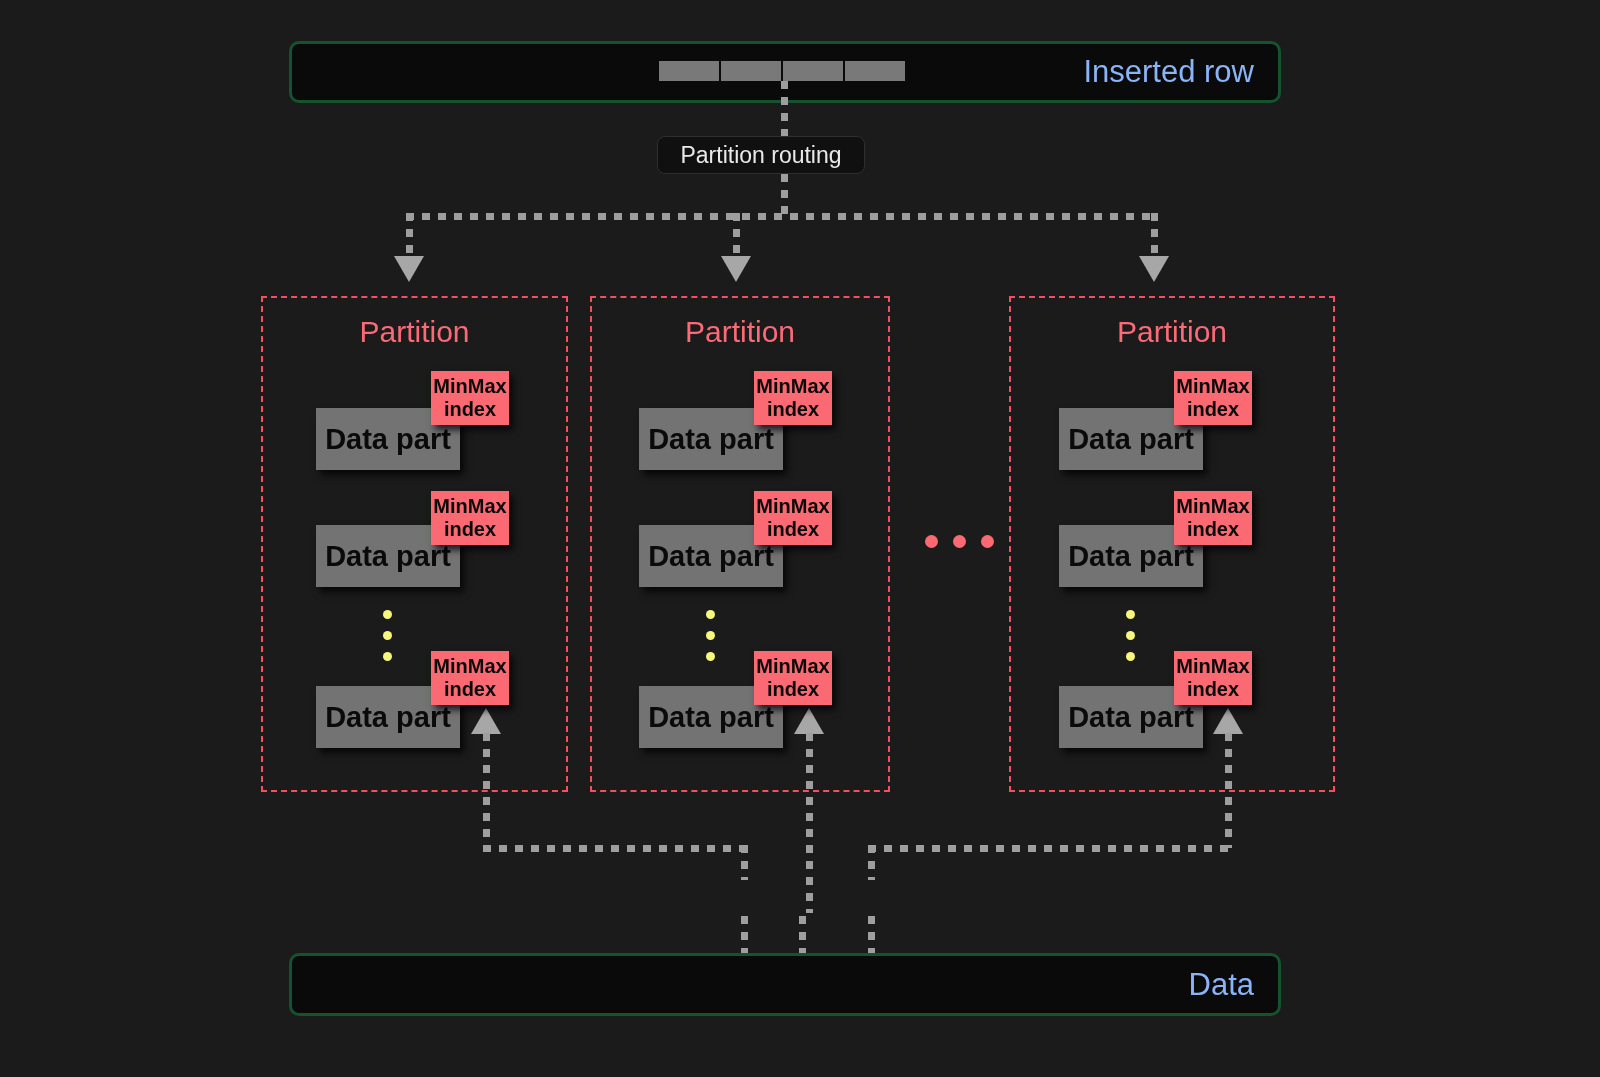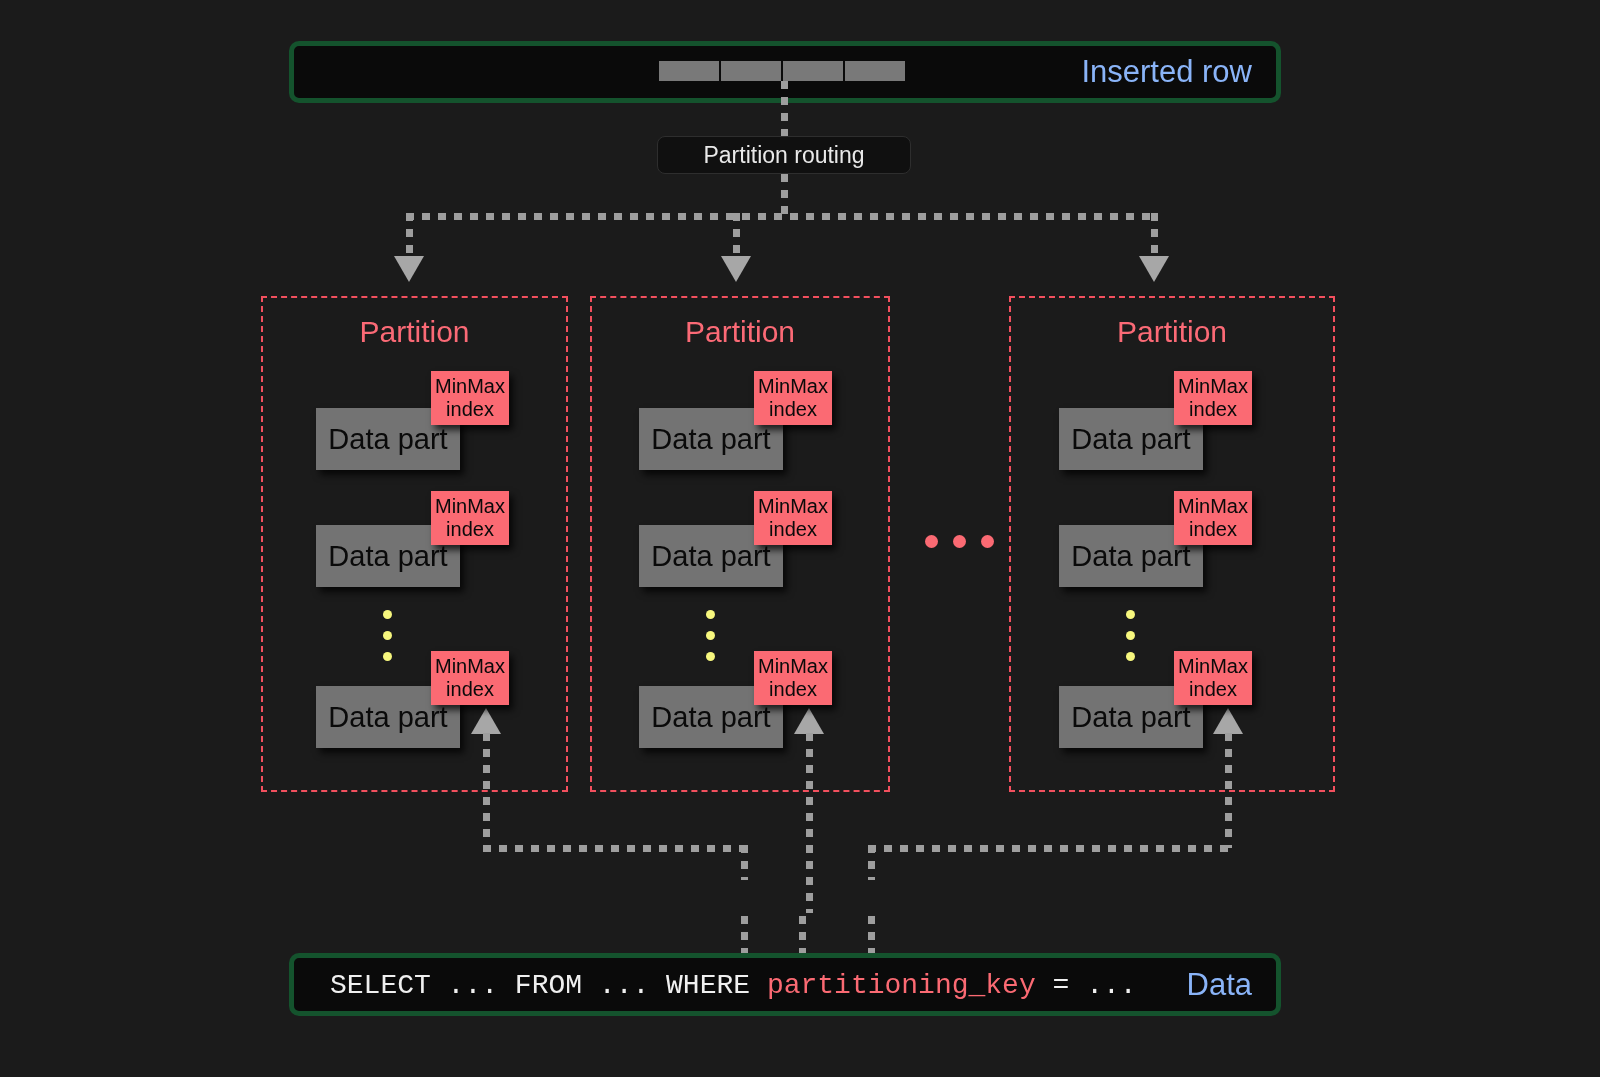--- a/index.html
+++ b/index.html
@@ -13,21 +13,21 @@
     height: 1077px;
     background: #1b1b1b;
     overflow: hidden;
     font-family: "Liberation Sans", sans-serif;
   }
 
   
   .panel {
     position: absolute;
     background: #0a0a0a;
-    border: 5px solid #14532d;
+    border: 3px solid #14532d;
     border-radius: 10px;
     box-sizing: border-box;
   }
 
   .panel-label {
     position: absolute;
     right: 24px;
     top: 50%;
     transform: translateY(-50%);
     color: #8ab4f8;
@@ -75,20 +75,21 @@
     left: 0;
     right: 0;
     text-align: center;
     color: #fb6a76;
     font-size: 30px;
   }
 
   
   .part-group {
     position: absolute;
+    font-weight: bold;
   }
   .data-part {
     position: absolute;
     background: #737373;
     color: #0a0a0a;
     font-size: 29px;
     display: flex;
     align-items: center;
     justify-content: center;
     box-shadow: 4px 5px 7px rgba(0,0,0,0.75);
@@ -195,21 +196,21 @@
   </div>
   <div class="row-cells" style="left:659px; top:61px;">
     <div class="row-cell"></div>
     <div class="row-cell"></div>
     <div class="row-cell"></div>
     <div class="row-cell"></div>
   </div>
 
   <div class="vline" style="left:781px; top:81px; height:56px;"></div>
 
-  <div class="pill" style="left:657px; top:136px; width:254px; height:38px;">
+  <div class="pill" style="left:657px; top:136px; width:208px; height:38px;">
     <span>Partition routing</span>
   </div>
 
   <div class="vline" style="left:781px; top:174px; height:42px;"></div>
 
   <div class="hline" style="left:406px; top:213px; width:752px;"></div>
 
   <div class="vline" style="left:406px; top:213px; height:48px;"></div>
   <div class="arrow-down" style="left:394px; top:256px;"></div>
 
@@ -321,17 +322,16 @@
 
   <div class="vline" style="left:741px; top:845px; height:35px;"></div>
   <div class="vline" style="left:868px; top:845px; height:35px;"></div>
 
 
   <div class="vline" style="left:741px; top:916px; height:38px;"></div>
   <div class="vline" style="left:799px; top:916px; height:38px;"></div>
   <div class="vline" style="left:868px; top:916px; height:38px;"></div>
 
   <div class="panel" style="left:289px; top:953px; width:992px; height:63px;">
-    <div class="query-code"><span class="kw">SELECT ... FROM ... WHERE </span><span class="key">partitioning_key</span><span class="kw"> = ...</span></div>
     <div class="panel-label">Data</div>
   </div>
 
 </div>
 
 </body></html>

